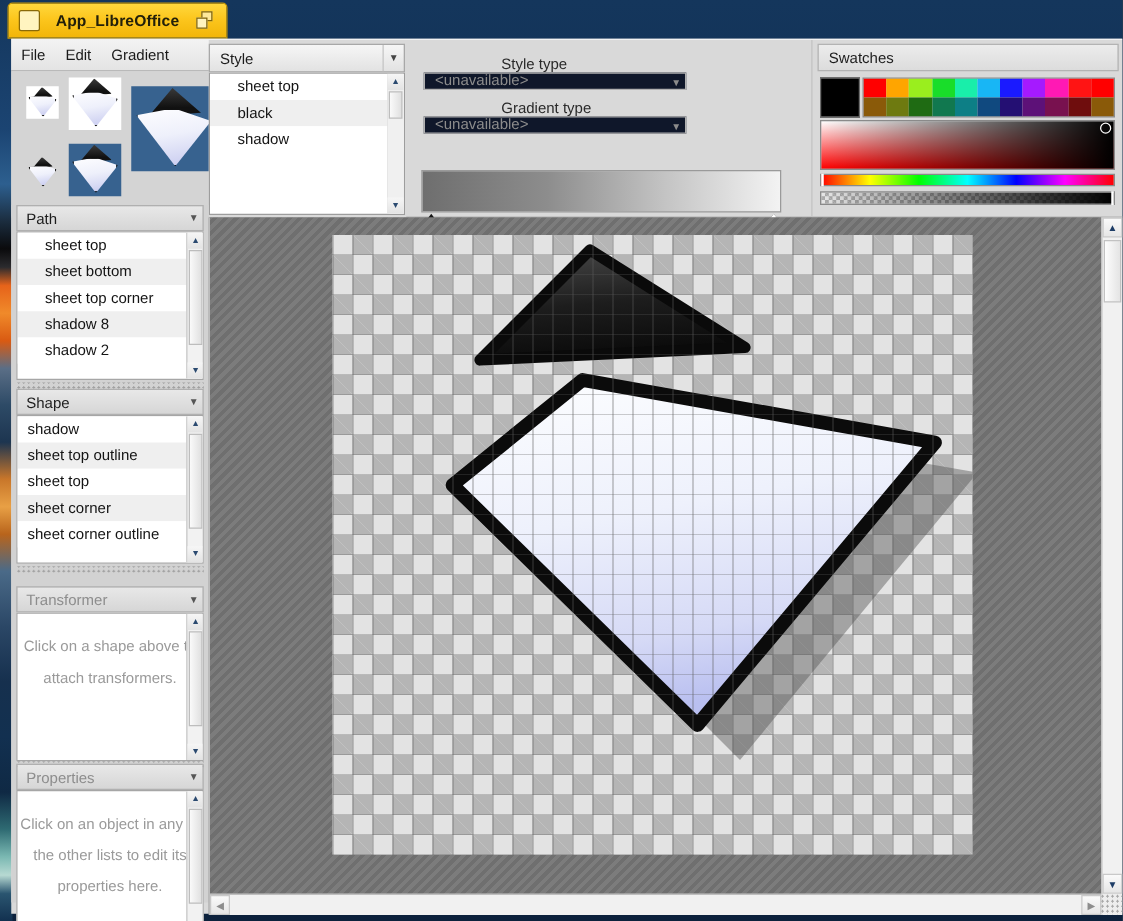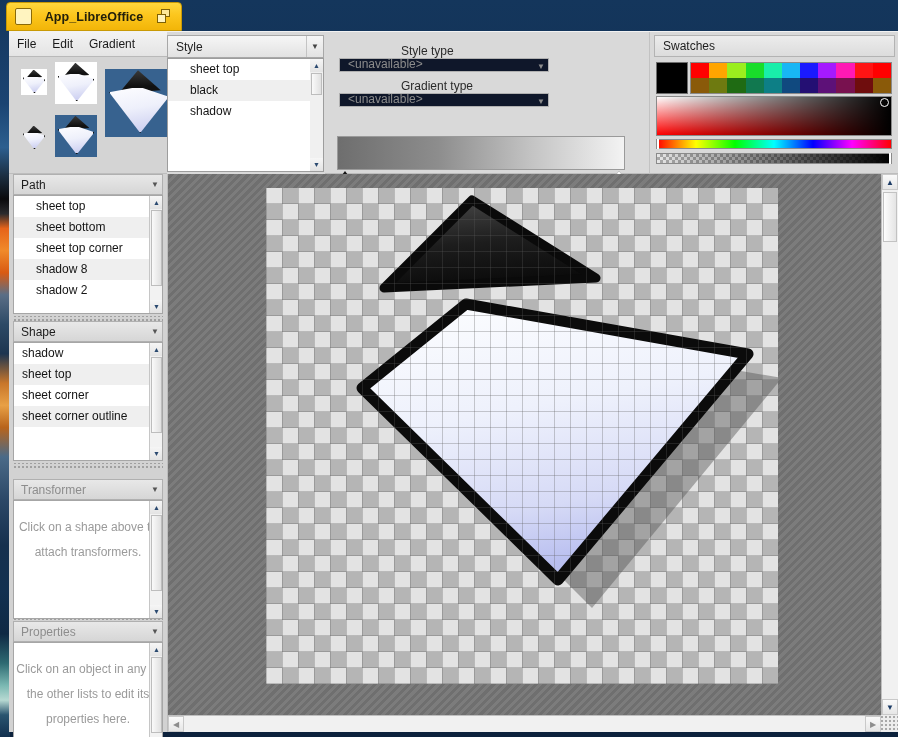--- a/index.html
+++ b/index.html
@@ -219,21 +219,21 @@
       linear-gradient(90deg, rgba(0,0,0,0) 0%, rgba(0,0,0,1) 100%),
       linear-gradient(45deg,#a9a9a9 25%,transparent 25%,transparent 75%,#a9a9a9 75%),
       linear-gradient(45deg,#a9a9a9 25%,#e6e6e6 25%,#e6e6e6 75%,#a9a9a9 75%);
     background-size: 100% 100%, 6px 6px, 6px 6px;
     background-position: 0 0, 0 0, 3px 3px;
   }
   .alpha-bar .mk { position: absolute; right: 0; top: -1px; width: 2px; height: 11px; background: #fff; }
 
   
   .dock {
-    position: absolute; left: 0px; top: 142px; width: 158px; height: 558px;
+    position: absolute; left: 0px; top: 132px; width: 158px; height: 558px;
     background: #d2d2d2;
     box-sizing: border-box;
   }
   .panel { position: absolute; left: 0; width: 158px; box-sizing: border-box; }
   .panel-head {
     position: absolute; left: 4px; right: 4px; top: 0; height: 21px;
     background: linear-gradient(180deg,#e8e8e8 0%, #d6d6d6 100%);
     border: 1px solid #b0b0b0; box-sizing: border-box;
     display: flex; align-items: center;
     font-size: 12px; color: #1d1d1d;
@@ -505,20 +505,21 @@
 
       <div class="splitter" style="top:142px;"></div>
 
       <div class="panel" style="top:147px;height:144px;">
         <div class="panel-head">
           <div class="t">Shape</div>
           <div class="ca">▼</div>
         </div>
         <div class="panel-body" style="top:21px;height:119px;">
           <div class="lrow">shadow</div>
+          <div class="lrow">sheet top outline</div>
           <div class="lrow">sheet top</div>
           <div class="lrow">sheet corner</div>
           <div class="lrow">sheet corner outline</div>
           <div class="vsb">
             <div class="arrow up">▲</div>
             <div class="thumb" style="top:14px;height:76px;"></div>
             <div class="arrow dn">▼</div>
           </div>
         </div>
       </div>

